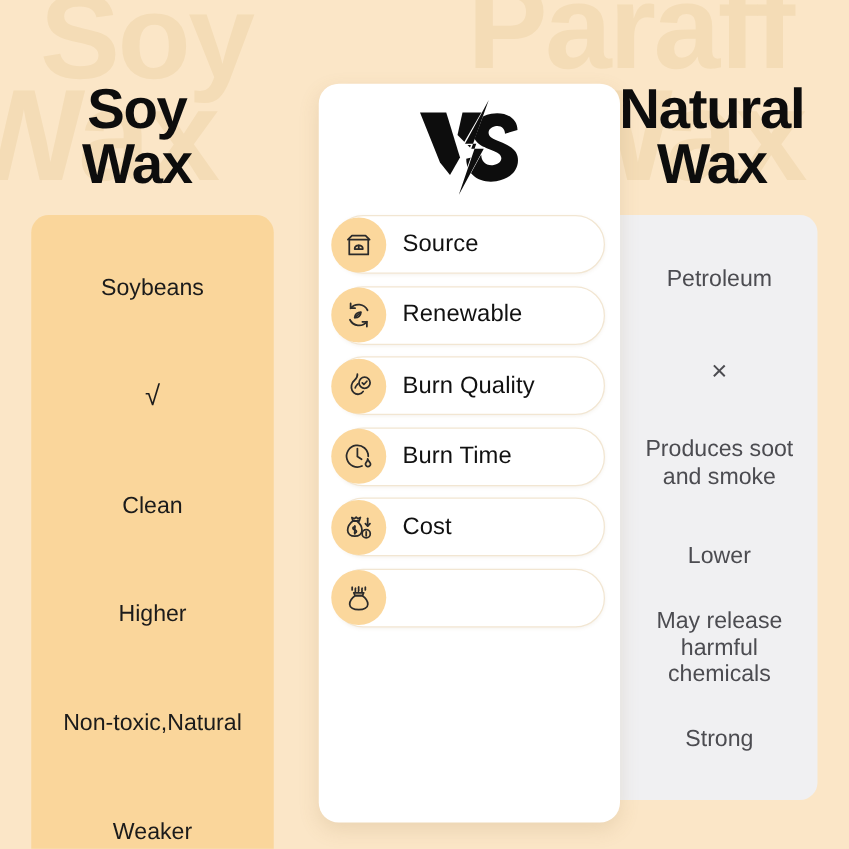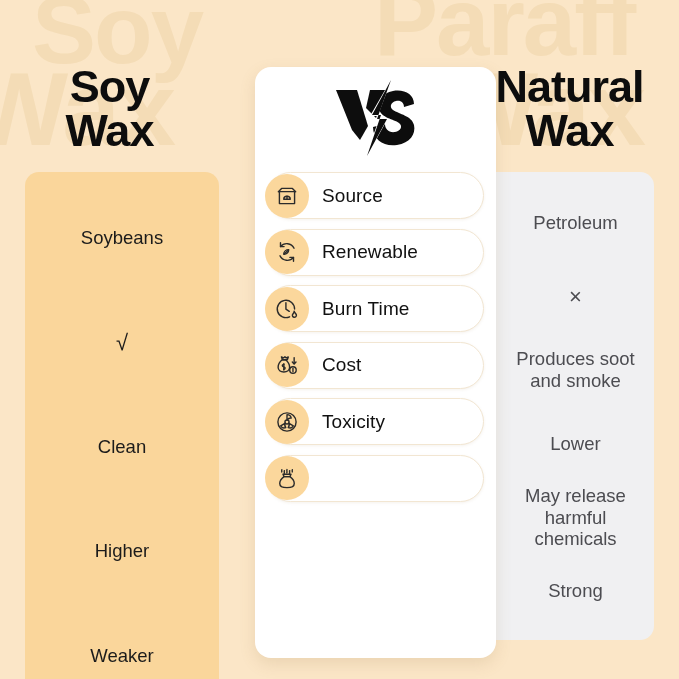--- a/index.html
+++ b/index.html
@@ -143,20 +143,21 @@
 <div class="heading head-right">
   <span class="ln">Natural</span>
   <span class="ln">Wax</span>
 </div>
 
 <div class="panel panel-left">
   <div class="cell">Soybeans</div>
   <div class="cell sym">√</div>
   <div class="cell">Clean</div>
   <div class="cell">Higher</div>
+  <div class="cell">Non-toxic,Natural</div>
   <div class="cell">Weaker</div>
 </div>
 
 <div class="panel panel-right">
   <div class="cell">Petroleum</div>
   <div class="cell sym">×</div>
   <div class="cell">Produces soot and smoke</div>
   <div class="cell">Lower</div>
   <div class="cell">May release harmful chemicals</div>
   <div class="cell">Strong</div>
@@ -201,20 +202,31 @@
           <path d="M5.5 15.5A7.5 7.5 0 0 0 18 17"></path>
           <path d="M6 3.5V7H9.3"></path>
           <path d="M18 20.5V17h-3.3"></path>
           <path d="M9 14c0-2.4 2-4.2 4.6-4.2C13.6 12.4 11.6 14.2 9 14z"></path>
           <path d="M9.3 13.8l4-3.6"></path>
         </svg>
       </span>
       <span class="row-label">Renewable</span>
     </div>
 
+    <div class="row">
+      <span class="badge">
+        <svg width="26" height="26" viewBox="0 0 24 24" fill="none" stroke="#2b2b2b" stroke-width="1.3" stroke-linecap="round" stroke-linejoin="round">
+          <path d="M11 3c.4 3-2.2 4.3-3.6 6.3C6 11.6 6.3 15 8.3 16.7c2.2 1.9 5.6 1.5 7-.9"></path>
+          <path d="M9.4 13.2c.2-1.3 1.3-2 2-3"></path>
+          <circle cx="16.3" cy="9.4" r="4.1"></circle>
+          <path d="M14.6 9.5l1.2 1.2 2.2-2.4"></path>
+        </svg>
+      </span>
+      <span class="row-label">Burn Quality</span>
+    </div>
 
     <div class="row">
       <span class="badge">
         <svg width="26" height="26" viewBox="0 0 24 24" fill="none" stroke="#2b2b2b" stroke-width="1.3" stroke-linecap="round" stroke-linejoin="round">
           <path d="M19 12a8 8 0 1 0-4.6 7.2"></path>
           <path d="M11 6.3v5.9l3.1 2"></path>
           <path d="M18.6 14c.3 1.7-1.3 2.2-1.6 3.5-.2 1 .5 2 1.6 2.1 1.2.1 2.1-.7 2.1-1.8 0-1.5-1.8-2.1-2.1-3.8z"></path>
         </svg>
       </span>
       <span class="row-label">Burn Time</span>
@@ -229,32 +241,20 @@
           <path d="M9.1 10.8v5.9"></path>
           <path d="M18.6 5.2v5.5"></path>
           <path d="M16.9 9.2l1.7 1.8 1.7-1.8"></path>
           <circle cx="17.5" cy="16.6" r="3"></circle>
           <path d="M17.5 15.2v2.9"></path>
         </svg>
       </span>
       <span class="row-label">Cost</span>
     </div>
 
-    <div class="row">
-      <span class="badge">
-        <svg width="26" height="26" viewBox="0 0 24 24" fill="none" stroke="#2b2b2b" stroke-width="1.3" stroke-linecap="round" stroke-linejoin="round">
-          <circle cx="12" cy="12" r="8.4"></circle>
-          <circle cx="12" cy="12" r="1.9"></circle>
-          <path d="M12 10.1V5.2c2.2 0 3.6 1.6 3.9 3.2-1.3-.2-2.8.5-3.9 1.7z"></path>
-          <path d="M13.6 13l4.2 2.5c-1.1 1.9-3.2 2.3-4.7 1.7.9-1 1.2-2.6.5-4.2z"></path>
-          <path d="M10.4 13l-4.2 2.5c1.1 1.9 3.2 2.3 4.7 1.7-.9-1-1.2-2.6-.5-4.2z"></path>
-        </svg>
-      </span>
-      <span class="row-label">Toxicity</span>
-    </div>
 
     <div class="row">
       <span class="badge">
         <svg width="26" height="26" viewBox="0 0 24 24" fill="none" stroke="#2b2b2b" stroke-width="1.3" stroke-linecap="round" stroke-linejoin="round">
           <path d="M9.3 10.7C6.9 12.4 5.3 14.9 5.3 17c0 2.4 2.9 3.9 6.7 3.9s6.7-1.5 6.7-3.9c0-2.1-1.6-4.6-4-6.3z"></path>
           <path d="M9.3 10.7l-1-2.2h7.4l-1 2.2z"></path>
           <path d="M9.6 5.2c-.5 1 .3 1.7-.2 2.6"></path>
           <path d="M12 4.2c-.5 1.2.4 2 -.2 3.1"></path>
           <path d="M14.5 5.2c-.5 1 .3 1.7-.2 2.6"></path>
           <path d="M7.2 4.4c-.3.8.2 1.3-.1 2"></path>

